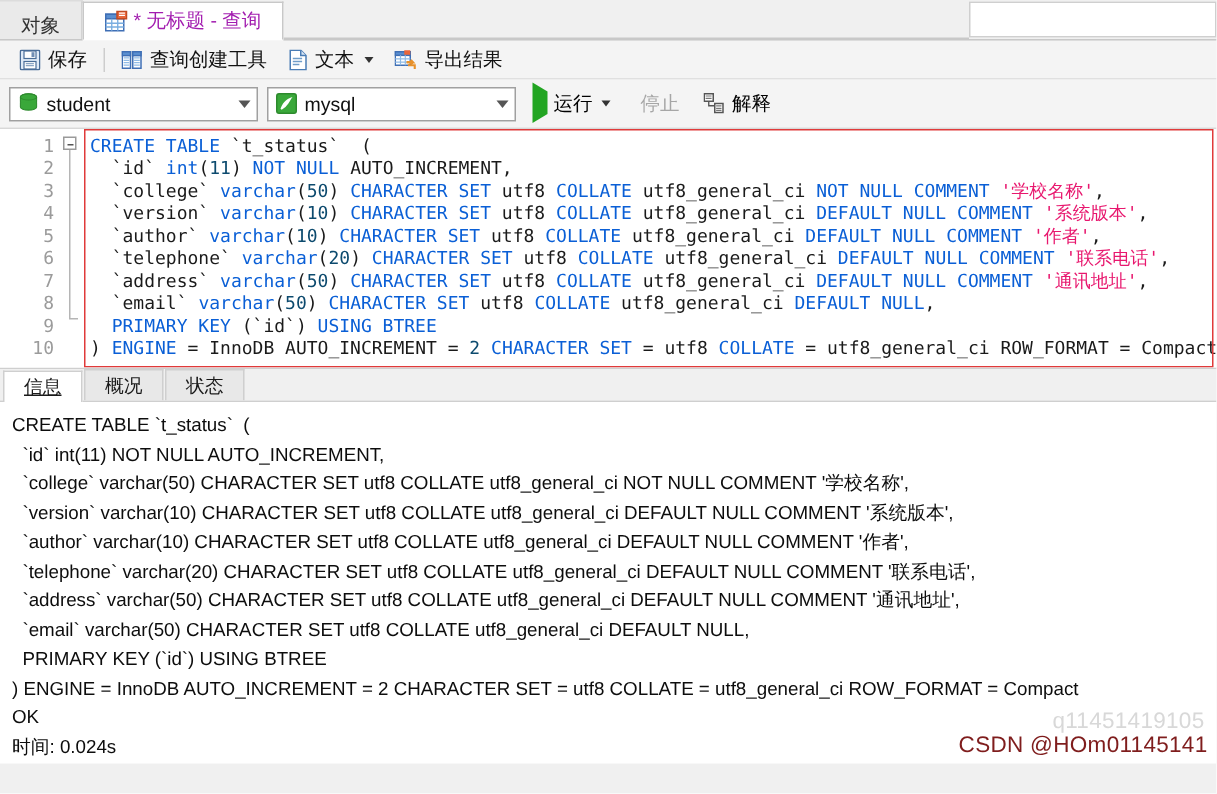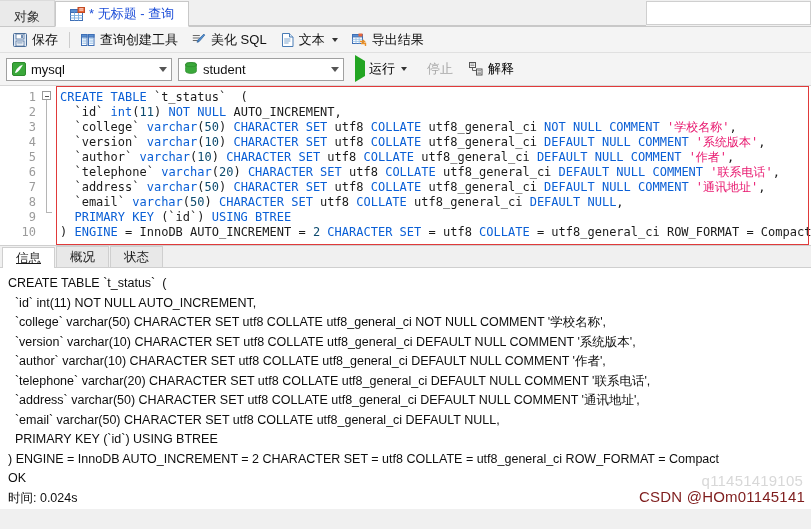--- a/index.html
+++ b/index.html
@@ -23,21 +23,21 @@
     align-items: flex-end;
     border-bottom: 1px solid #c8c8c8;
   }
   .tab {
     height: 26px;
     display: flex;
     align-items: center;
     gap: 4px;
     padding: 0 14px;
     font-size: 13px;
-    color: #1d4ed8;
+    color: #a21caf;
     border-right: 1px solid #d3d3d3;
     background: #fafafa;
     cursor: default;
   }
   .tab.inactive { background:#eaeaea; color:#333; border-top:1px solid #dcdcdc;align-items:flex-end; }
   .tab.active {
     background: #ffffff;
     border-top: 1px solid #c8c8c8;
     border-left: 1px solid #c8c8c8;
     border-right: 1px solid #c8c8c8;
@@ -239,30 +239,20 @@
           <rect x="0.5" y="1.5" width="5.5" height="2.6" fill="#5a8fd0" stroke="#3f6fb5"></rect>
           <path d="M1.4 5.6h3.8M1.4 7.2h3.8M1.4 8.8h3.8M1.4 10.4h3.8" stroke="#8fbbe6" stroke-width="0.8"></path>
           <rect x="7.5" y="1.5" width="5.5" height="11" fill="#ffffff" stroke="#3f6fb5"></rect>
           <rect x="7.5" y="1.5" width="5.5" height="2.6" fill="#5a8fd0" stroke="#3f6fb5"></rect>
           <path d="M8.4 5.6h3.8M8.4 7.2h3.8M8.4 8.8h3.8M8.4 10.4h3.8" stroke="#8fbbe6" stroke-width="0.8"></path>
         </svg>
       </span>
       <span>查询创建工具</span>
     </div>
 
-    <div class="tb-btn">
-      <span class="ico">
-        <svg width="14" height="14" viewBox="0 0 14 14">
-          <path d="M0.8 2.5h7M0.8 5h7M0.8 7.5h4.5" stroke="#6b6b6b" stroke-width="1"></path>
-          <path d="M12.8 2.1l-1-1-6.2 6.2-0.6 2 2-0.6z" fill="#4f8fd4" stroke="#2f5f95" stroke-width="0.7"></path>
-          <path d="M5.6 7.3l1.4 1.4" stroke="#2f5f95" stroke-width="0.7"></path>
-        </svg>
-      </span>
-      <span>美化 SQL</span>
-    </div>
 
     <div class="tb-btn">
       <span class="ico">
         <svg width="13" height="14" viewBox="0 0 13 14">
           <path d="M1.5 0.5h7l3.5 3.5v9.5h-10.5z" fill="#ffffff" stroke="#4a7cb5"></path>
           <path d="M8.5 0.5v3.5h3.5" fill="#d7e6f5" stroke="#4a7cb5"></path>
           <path d="M3.2 6h6.2M3.2 8h6.2M3.2 10h4.4" stroke="#6f9cc8" stroke-width="0.9"></path>
         </svg>
       </span>
       <span>文本</span>
@@ -278,43 +268,43 @@
           <rect x="6.5" y="0.5" width="4" height="3" fill="#e8663a"></rect>
           <path d="M8 8.5h4.2l-1.4-1.5 1.4 1.5-1.4 1.5" fill="none" stroke="#e8912a" stroke-width="1.6"></path>
           <path d="M9 10.5h4.5v2.5" fill="none" stroke="#e8912a" stroke-width="1.4"></path>
         </svg>
       </span>
       <span>导出结果</span>
     </div>
   </div>
 
   <div class="connbar">
-    <div class="combo db1">
-      <span class="ico">
-        <svg width="14" height="14" viewBox="0 0 14 14">
-          <rect x="0.5" y="0.5" width="13" height="13" rx="1.5" fill="#3aa83a" stroke="#2d8a2d"></rect>
-          <path d="M3 10.5c2-5.5 5.5-7 8-7.8-2 2.6-3.2 6.4-7.2 8.4z" fill="#ffffff"></path>
-        </svg>
-      </span>
-      <span class="lbl">mysql</span>
-      <span class="arrowbox">
-          <span class="chev"></span>
-        </span>
-    </div>
-
     <div class="combo db2">
       <span class="ico">
         <svg width="14" height="14" viewBox="0 0 14 14">
           <ellipse cx="7" cy="2.6" rx="5.4" ry="2.1" fill="#3aa83a" stroke="#2d8a2d" stroke-width="0.7"></ellipse>
           <path d="M1.6 2.6v3.2c0 1.16 2.42 2.1 5.4 2.1s5.4-0.94 5.4-2.1V2.6" fill="#3aa83a" stroke="#2d8a2d" stroke-width="0.7"></path>
           <path d="M1.6 6.1v3.2c0 1.16 2.42 2.1 5.4 2.1s5.4-0.94 5.4-2.1V6.1" fill="#3aa83a" stroke="#2d8a2d" stroke-width="0.7"></path>
           <ellipse cx="7" cy="2.6" rx="5.4" ry="2.1" fill="none" stroke="#2d8a2d" stroke-width="0.7"></ellipse>
         </svg>
       </span>
       <span class="lbl">student</span>
+      <span class="arrowbox">
+          <span class="chev"></span>
+        </span>
+    </div>
+
+    <div class="combo db1">
+      <span class="ico">
+        <svg width="14" height="14" viewBox="0 0 14 14">
+          <rect x="0.5" y="0.5" width="13" height="13" rx="1.5" fill="#3aa83a" stroke="#2d8a2d"></rect>
+          <path d="M3 10.5c2-5.5 5.5-7 8-7.8-2 2.6-3.2 6.4-7.2 8.4z" fill="#ffffff"></path>
+        </svg>
+      </span>
+      <span class="lbl">mysql</span>
       <span class="arrowbox">
           <span class="chev"></span>
         </span>
     </div>
 
     <div class="run-btn">
       <span class="ico"><span class="play"></span></span>
       <span>运行</span>
       <span class="caret"></span>
     </div>

